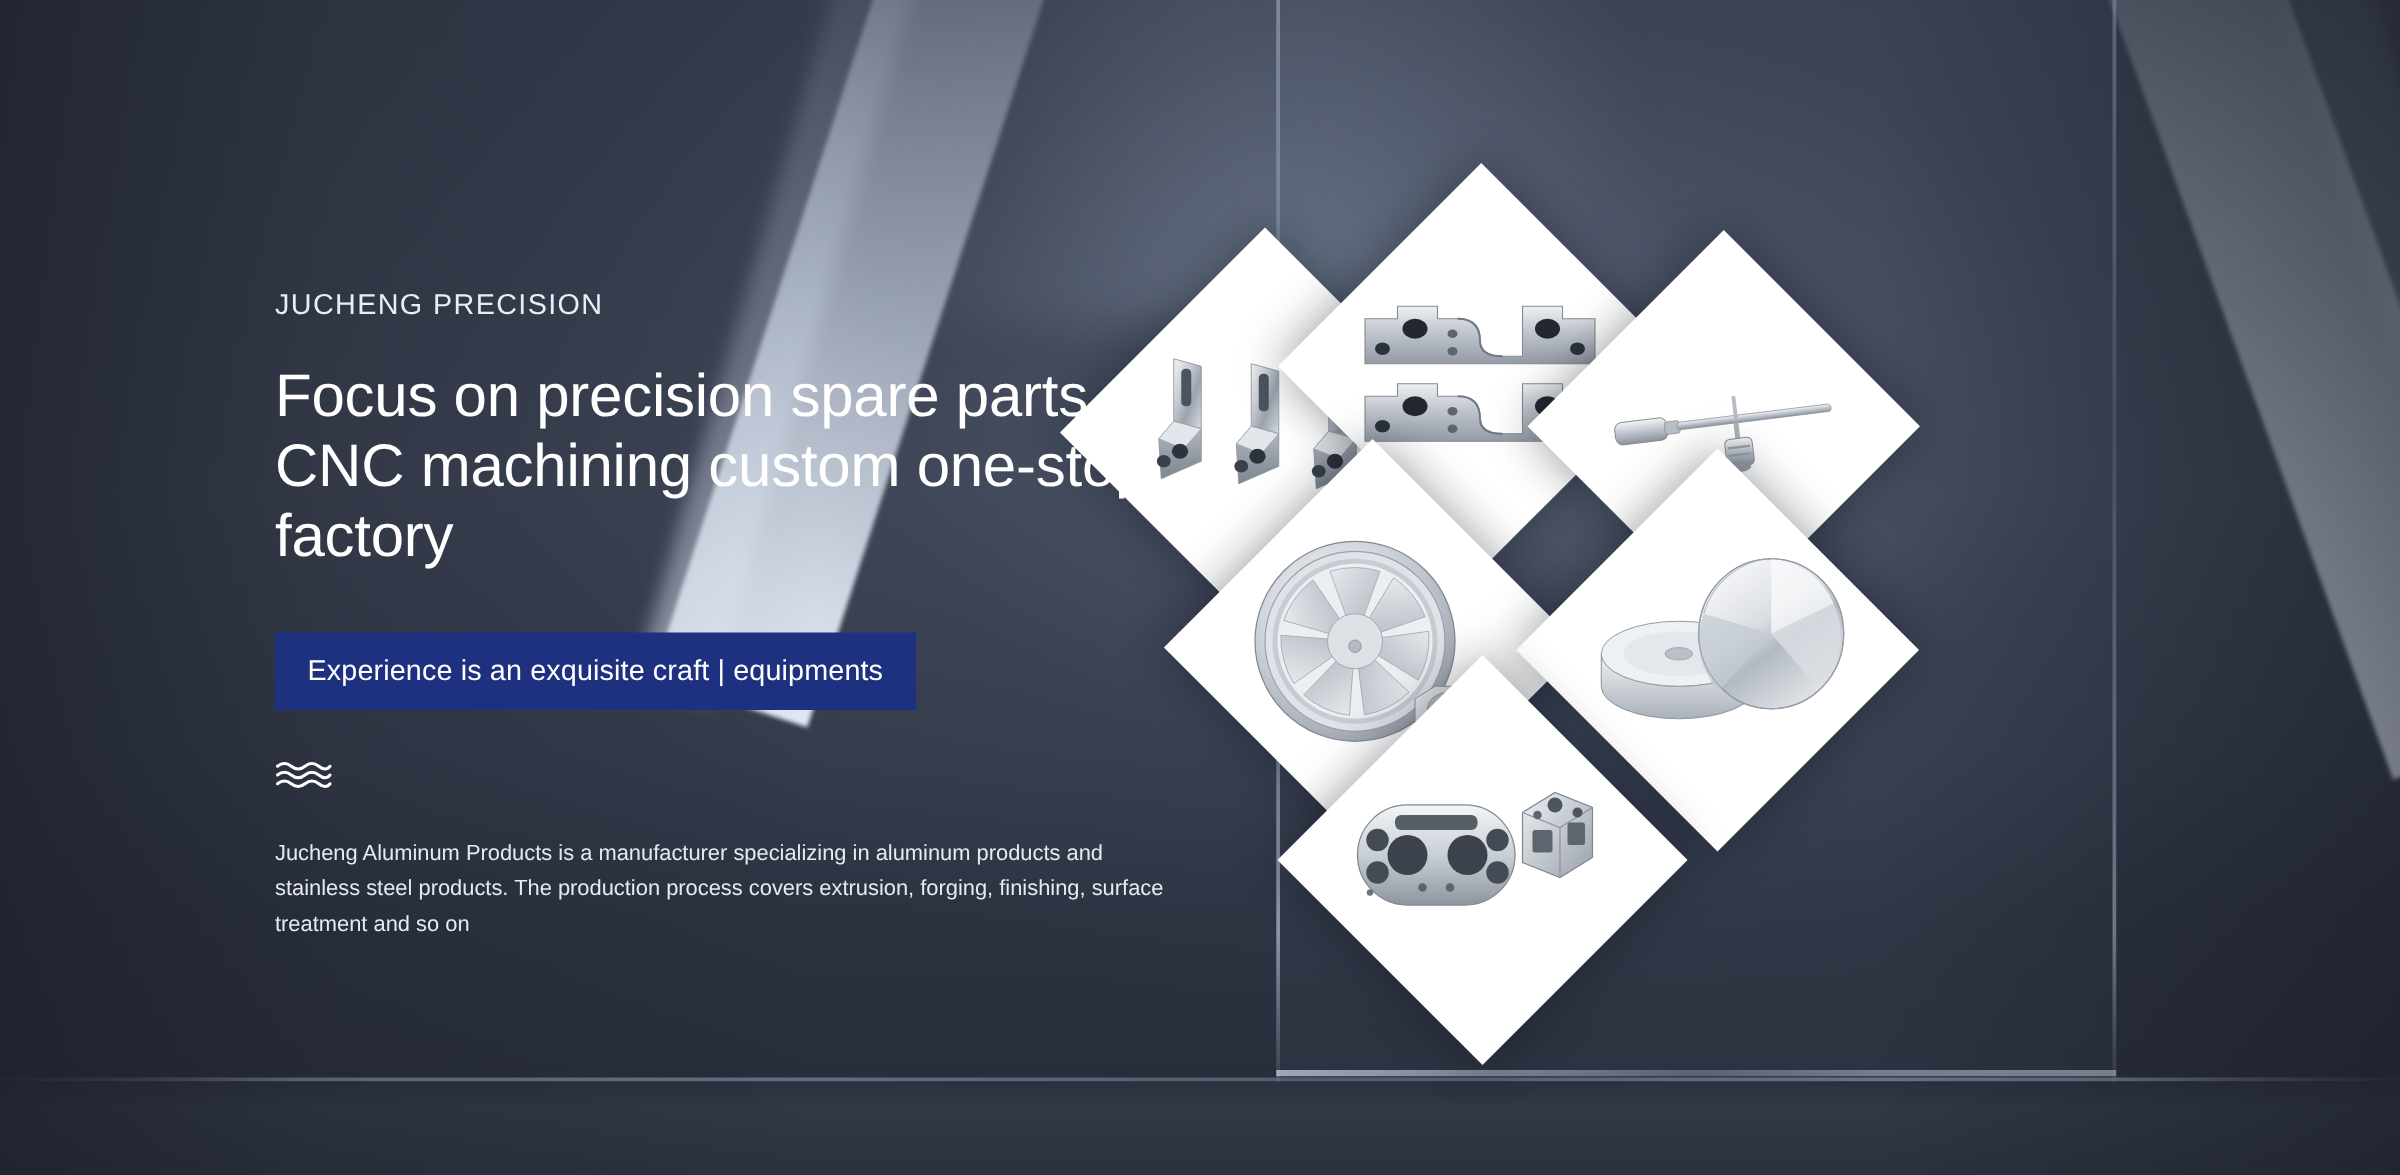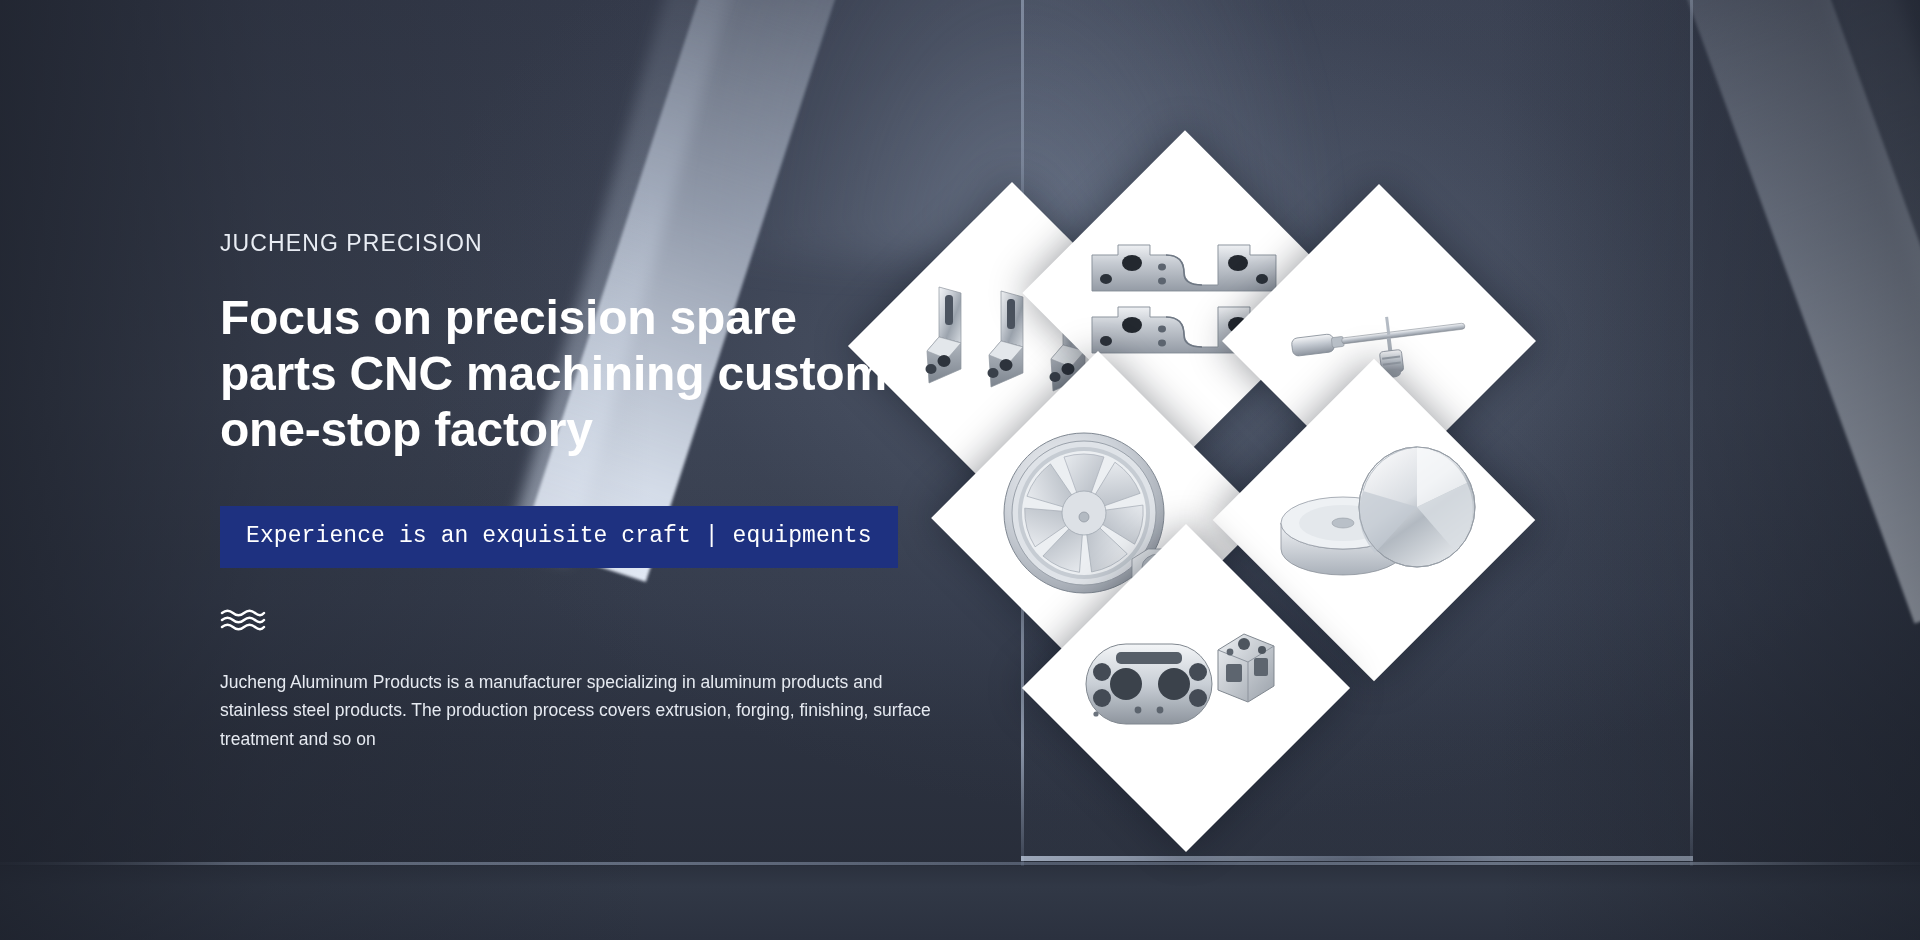--- a/index.html
+++ b/index.html
@@ -113,36 +113,36 @@
     font-size:23px;
     letter-spacing:1.1px;
     color:#e9edf4;
     font-weight:400;
     line-height:1.2;
   }
   .headline {
     margin-top:32px;
     font-size:48px;
     line-height:1.17;
-    font-weight:700;
+    font-weight:400;
     color:#ffffff;
     letter-spacing:-0.2px;
     max-width:700px;
   }
   .cta {
     display:inline-block;
     margin-top:48px;
     background:#1e3180;
     color:#ffffff;
     font-size:23px;
     line-height:1;
     padding:19px 26px 20px 26px;
     border:none;
     cursor:pointer;
-    font-family:Liberation Mono, monospace;
+    font-family:Liberation Sans, sans-serif;
     letter-spacing:0.1px;
   }
   .wave {
     margin-top:40px;
     color:#ffffff;
     font-size:30px;
     line-height:1;
     letter-spacing:0px;
     height:26px;
   }

